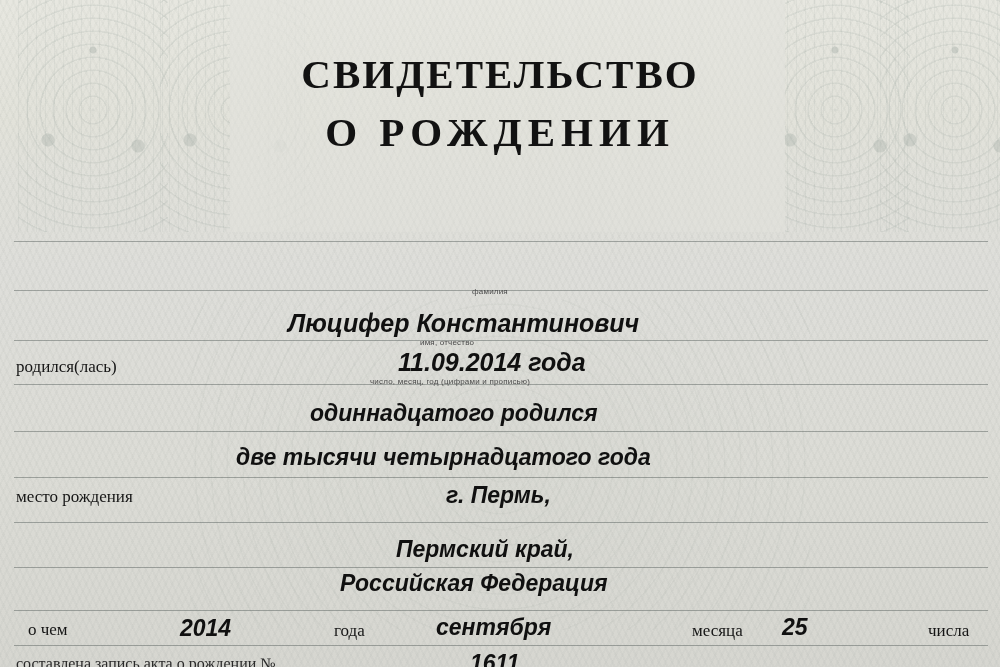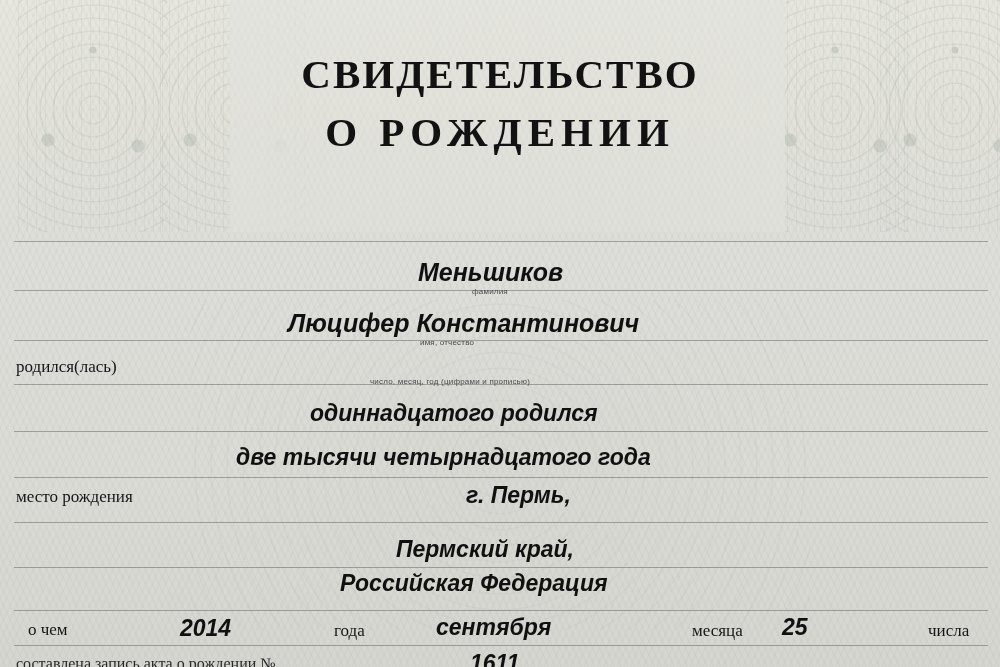--- a/index.html
+++ b/index.html
@@ -131,21 +131,21 @@
   .v-surname   { left: 418px; top: 258px; font-size: 25px; }
   .c-surname   { left: 472px; top: 287px; }
   .v-name      { left: 288px; top: 309px; font-size: 25px; }
   .c-name      { left: 420px; top: 338px; }
   .l-born      { left: 16px;  top: 357px; }
   .v-date      { left: 398px; top: 348px; font-size: 25px; }
   .c-date      { left: 370px; top: 377px; }
   .v-dayword   { left: 310px; top: 400px; font-size: 23px; }
   .v-yearword  { left: 236px; top: 444px; font-size: 23px; }
   .l-place     { left: 16px;  top: 487px; }
-  .v-city      { left: 446px; top: 482px; font-size: 23px; margin-left: 20px; }
+  .v-city      { left: 446px; top: 482px; font-size: 23px; }
   .v-region    { left: 396px; top: 536px; font-size: 23px; }
   .v-country   { left: 340px; top: 570px; font-size: 23px; }
 
   .l-owhich    { left: 28px;  top: 620px; text-align: right; }
   .v-year2     { left: 148px; top: 615px; font-size: 23px; margin-left: 32px; }
   .l-goda      { left: 334px; top: 621px; }
   .v-month     { left: 436px; top: 614px; font-size: 23px; }
   .l-mesyatsa  { left: 692px; top: 621px; }
   .v-day2      { left: 782px; top: 614px; font-size: 23px; }
   .l-chisla    { left: 928px; top: 621px; }
@@ -182,27 +182,27 @@
     <div class="rule" style="top:477px"></div>
     <div class="rule" style="top:522px"></div>
     <div class="rule" style="top:567px"></div>
     <div class="rule" style="top:610px"></div>
     <div class="rule" style="top:645px"></div>
   </div>
 
   <div class="title title-2">О РОЖДЕНИИ</div>
   <div class="title title-1">СВИДЕТЕЛЬСТВО</div>
 
-  <div class="value v-surname">Меньшиков</div>
   <div class="caption c-surname">фамилия</div>
 
   <div class="value v-name">Люцифер Константинович</div>
   <div class="caption c-name">имя, отчество</div>
 
   <div class="label l-born">родился(лась)</div>
+  <div class="value v-date">11.09.2014 года</div>
   <div class="caption c-date">число, месяц, год (цифрами и прописью)</div>
 
   <div class="value v-dayword">одиннадцатого родился</div>
   <div class="value v-yearword">две тысячи четырнадцатого года</div>
 
   <div class="label l-place">место рождения</div>
   <div class="value v-city">г. Пермь,</div>
   <div class="value v-country">Российская Федерация</div>
   <div class="value v-region">Пермский край,</div>
 

